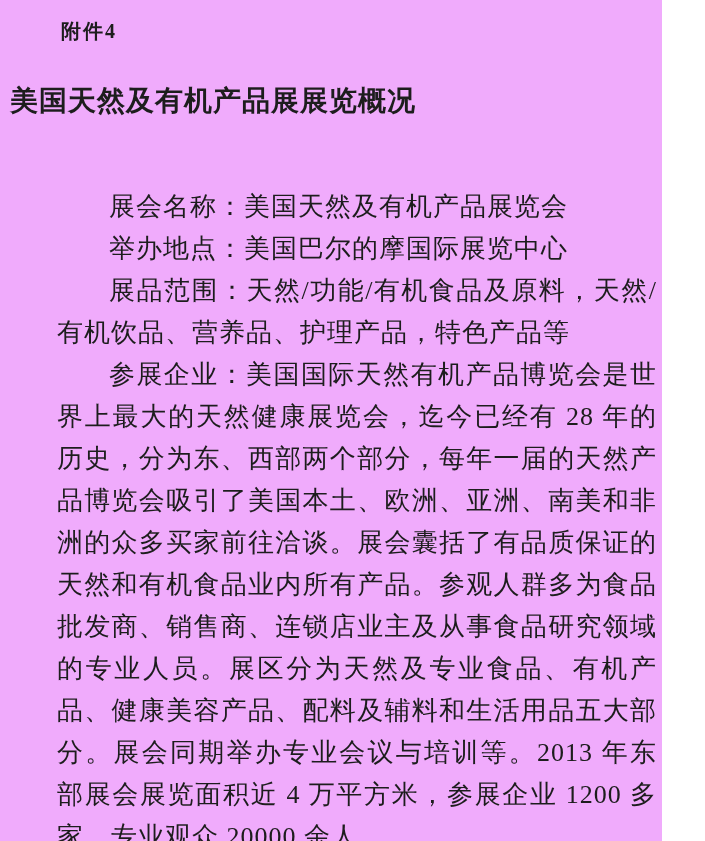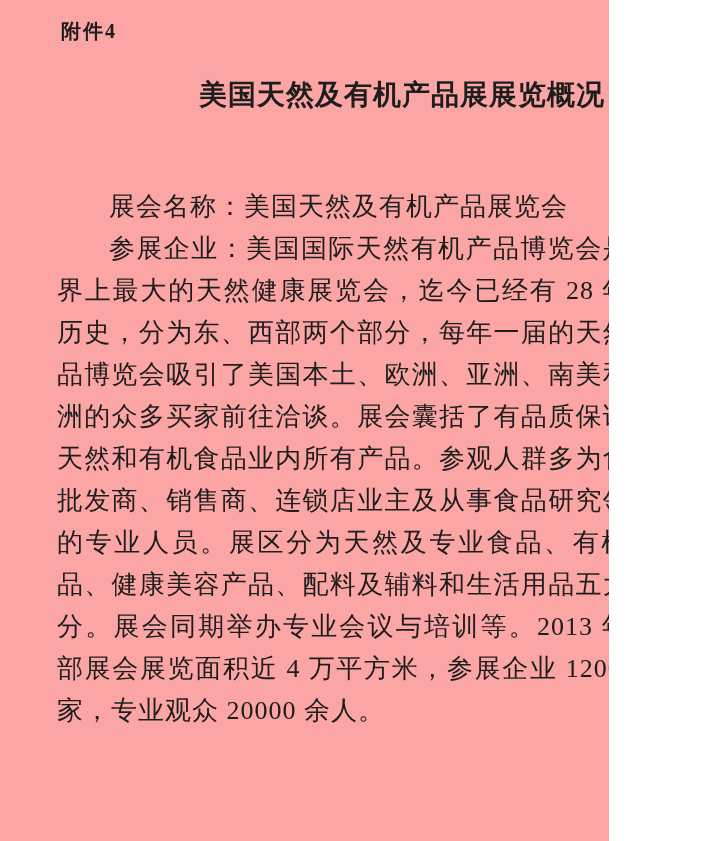--- a/index.html
+++ b/index.html
@@ -8,40 +8,40 @@
   }
   body {
     width: 705px;
     height: 841px;
     background: #ffffff;
     font-family: "Liberation Serif", "DejaVu Serif", serif;
     color: #1d1d1d;
   }
   .page {
     position: relative;
-    width: 609px;
+    width: 662px;
     height: 841px;
-    background: #fca5a5;
+    background: #f0abfc;
     overflow: hidden;
   }
   .attachment {
     position: absolute;
     left: 61px;
     top: 18px;
     font-size: 20px;
     font-weight: bold;
     letter-spacing: 2px;
   }
   .title {
     position: absolute;
     left: 0;
     right: 0;
     top: 72px;
-    margin: 4px;
-    text-align: right;
+    margin: 10px;
+    text-align: left;
     font-size: 28px;
     font-weight: bold;
     letter-spacing: 1px;
   }
   .body-text {
     position: absolute;
     left: 57px;
     top: 186px;
     width: 600px;
     font-size: 26px;
@@ -65,18 +65,20 @@
 
   <div class="attachment">附件4</div>
 
   <h1 class="title">美国天然及有机产品展展览概况</h1>
 
   <div class="body-text">
 
     <p><span class="field-label">展会名称：</span><span>美国天然及有机产品展览会</span></p>
 
 
+    <p><span class="field-label">举办地点：</span><span>美国巴尔的摩国际展览中心</span></p>
 
+    <p><span class="field-label">展品范围：</span><span>天然/功能/有机食品及原料，天然/有机饮品、营养品、护理产品，特色产品等</span></p>
 
     <p><span class="field-label">参展企业：</span><span>美国国际天然有机产品博览会是世界上最大的天然健康展览会，迄今已经有 28 年的历史，分为东、西部两个部分，每年一届的天然产品博览会吸引了美国本土、欧洲、亚洲、南美和非洲的众多买家前往洽谈。展会囊括了有品质保证的天然和有机食品业内所有产品。参观人群多为食品批发商、销售商、连锁店业主及从事食品研究领域的专业人员。展区分为天然及专业食品、有机产品、健康美容产品、配料及辅料和生活用品五大部分。展会同期举办专业会议与培训等。2013 年东部展会展览面积近 4 万平方米，参展企业 1200 多家，专业观众 20000 余人。</span></p>
 
   </div>
 </div>
 
 </body></html>

